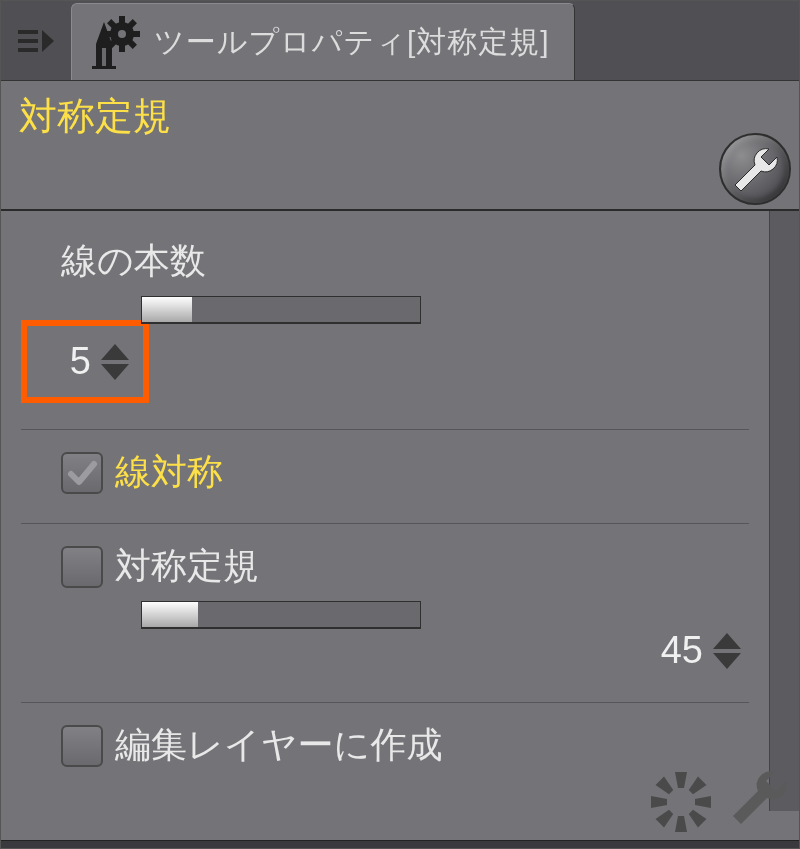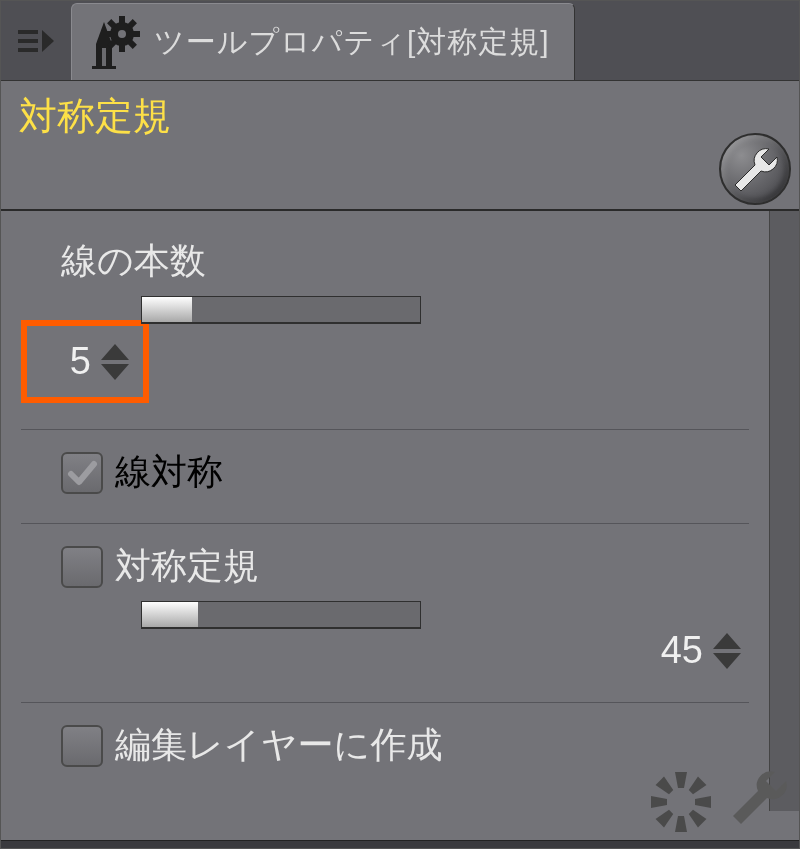--- a/index.html
+++ b/index.html
@@ -124,21 +124,21 @@
     display: flex;
     align-items: center;
     gap: 12px;
     padding-left: 40px;
   }
   .label-row.with-check { padding-left: 40px; }
   .prop-label {
     font-size: 36px;
     color: #e8e8e8;
   }
-  .prop-label.disabled { color: #000000; font-family: Liberation Serif, serif; }
+  .prop-label.disabled { color: #fde047; font-family: Liberation Serif, serif; }
   .slider-track {
     margin: 10px 0 0 120px;
     width: 280px;
     height: 28px;
     border: 1px solid #2f2f2f;
     border-bottom: 2px solid #2f2f2f;
     background: #6a6a6e;
     position: relative;
   }
   .slider-fill {

